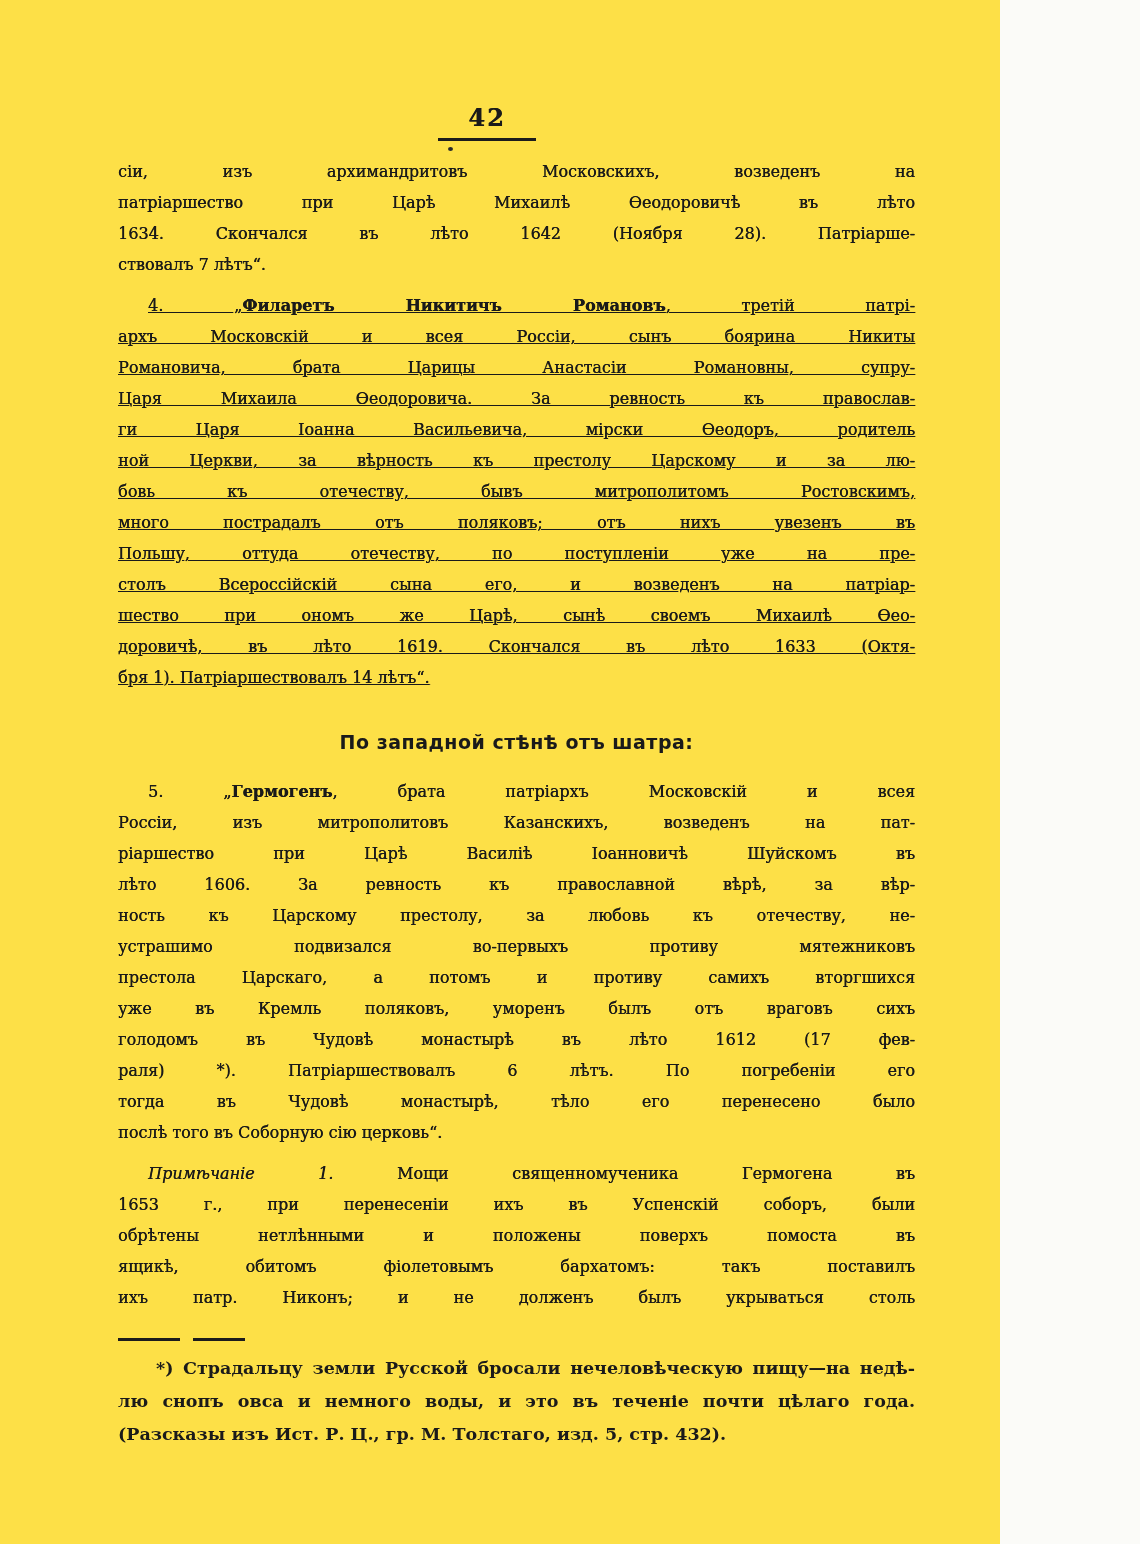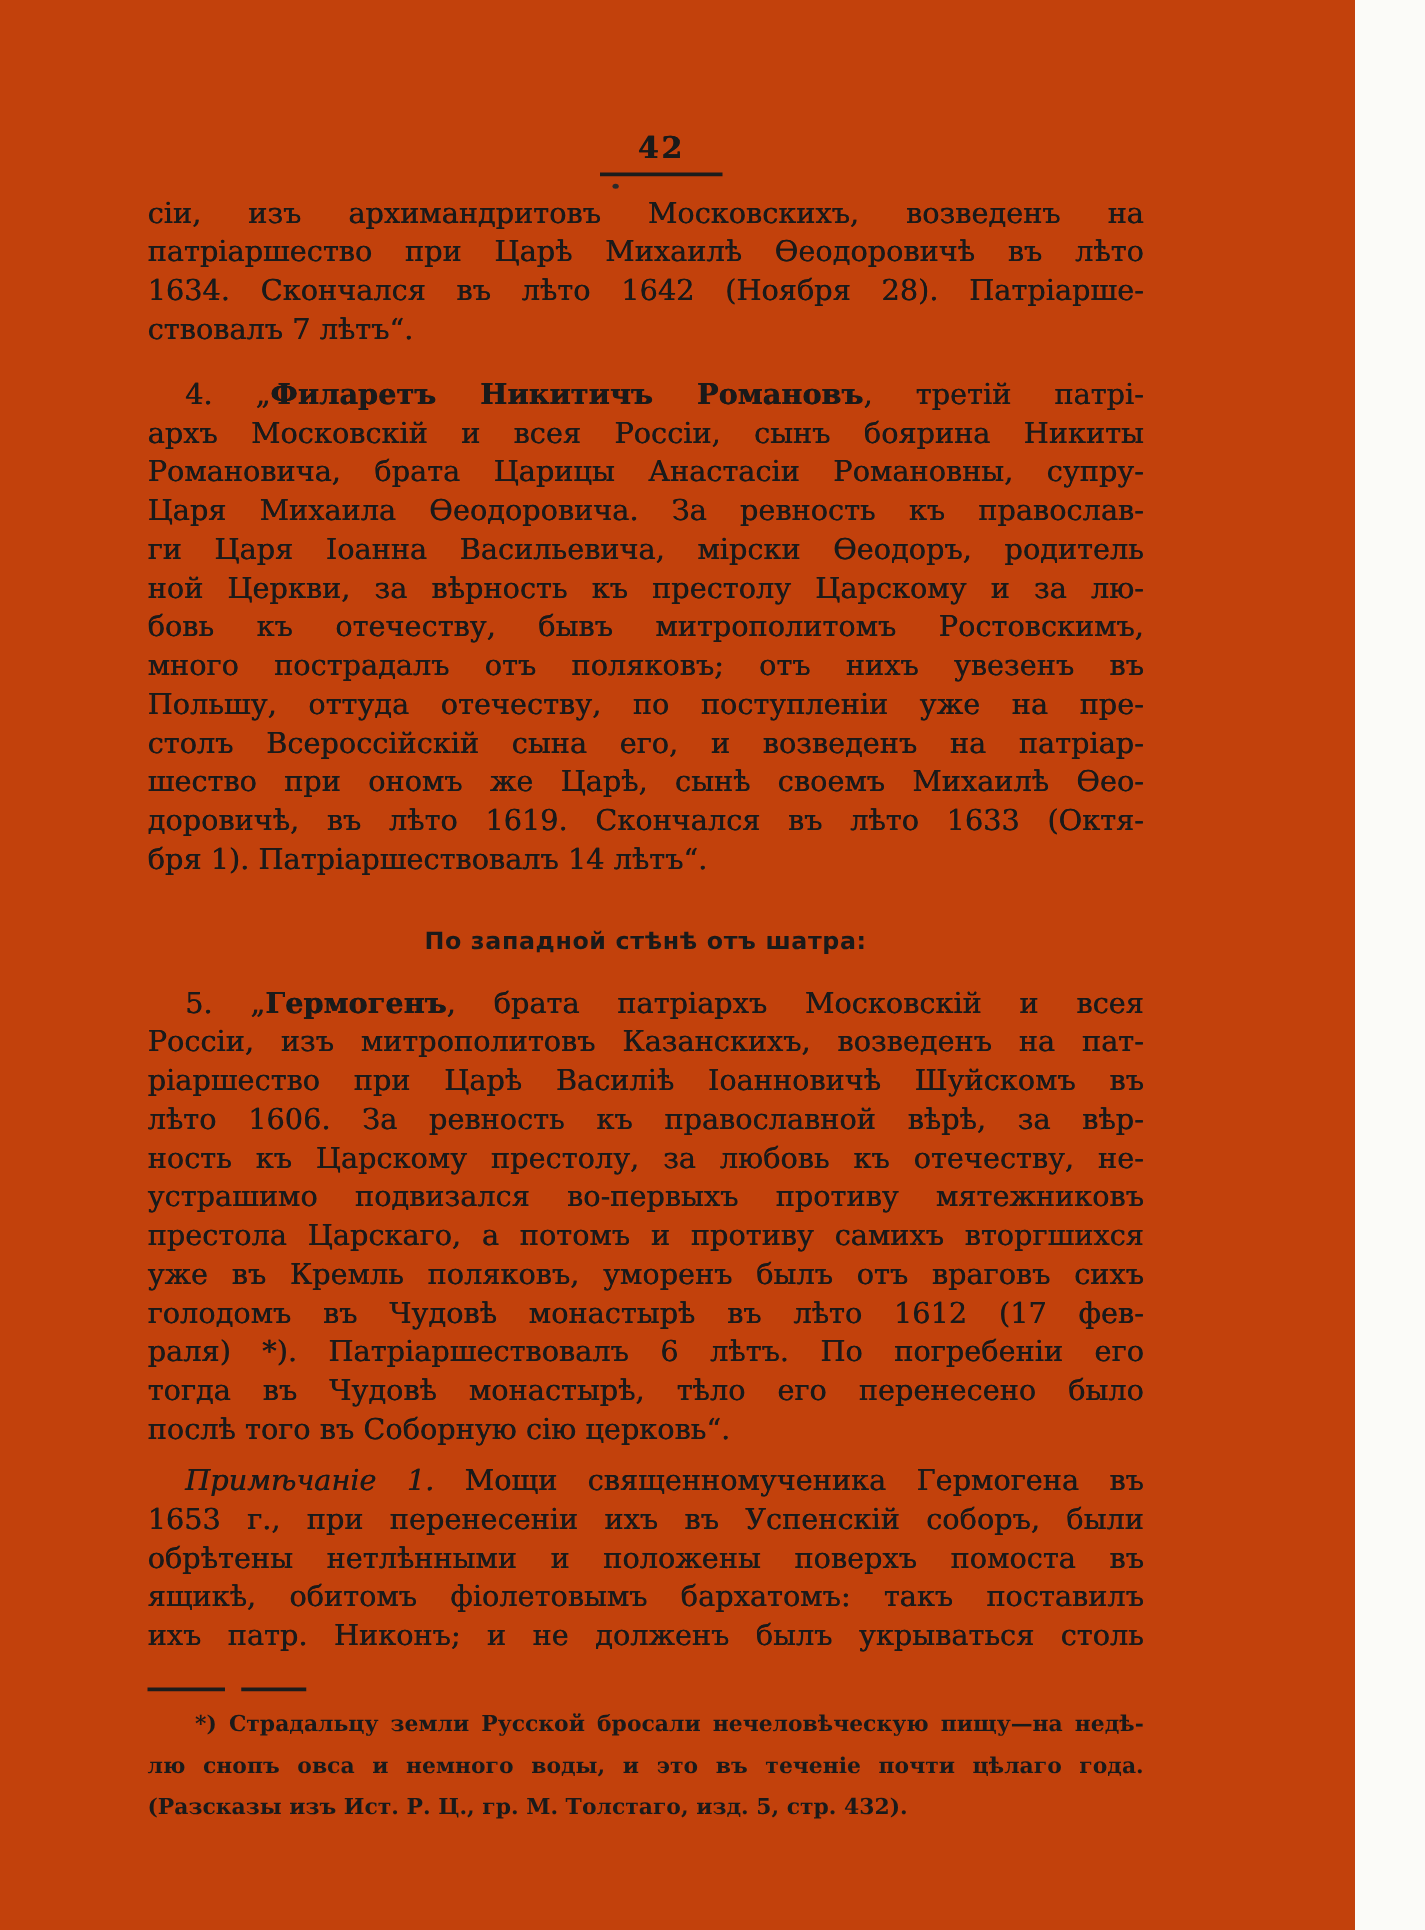--- a/index.html
+++ b/index.html
@@ -9,23 +9,23 @@
   }
   body {
     width: 1140px;
     height: 1544px;
     font-family: "DejaVu Serif", serif;
     color: #1a1a1a;
     overflow: hidden;
   }
   .sheet {
     position: relative;
-    width: 1084px;
+    width: 1000px;
     height: 1544px;
-    background: #c2410c;
+    background: #fde047;
   }
   .content {
     margin-left: 118px;
     width: 797px;
   }
   
   .pagehead {
     padding-top: 101px;
     text-align: center;
   }
@@ -51,38 +51,38 @@
     position: absolute;
     left: 10px;
     bottom: -10px;
     width: 5px;
     height: 4px;
     background: #2a2a2a;
     border-radius: 50%;
   }
   
   .line {
-    font-size: 23px;
+    font-size: 16px;
     line-height: 31px;
     text-align: justify;
     text-align-last: justify;
     -moz-text-align-last: justify;
     text-shadow: 0.35px 0 currentColor;
     white-space: normal;
   }
   [data-last="left"] > .line:last-child {
     text-align-last: left;
     -moz-text-align-last: left;
   }
   .first-line { text-indent: 30px; }
   .b { font-weight: bold; }
   .i { font-style: italic; }
   
   .p-intro { margin-top: 15px; }
-  .p-item4 { margin-top: 20px; }
+  .p-item4 { margin-top: 10px; text-decoration: underline; }
   .heading {
     font-family: "DejaVu Sans", sans-serif;
     font-weight: bold;
     font-size: 19px;
     line-height: 34px;
     text-align: center;
     letter-spacing: 0.5px;
     margin: 32px 0 0 0;
   }
   .p-item5 { margin-top: 17px; }

